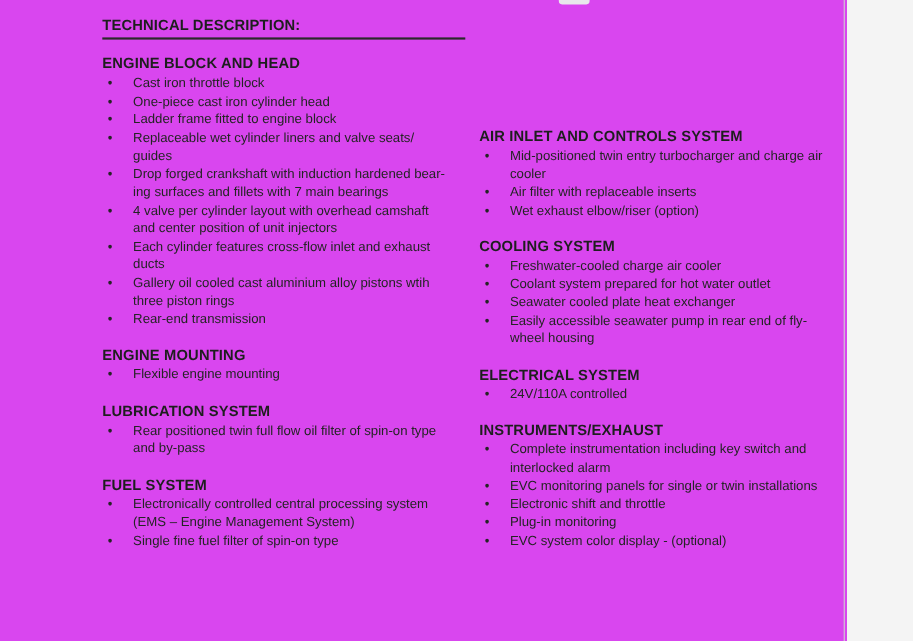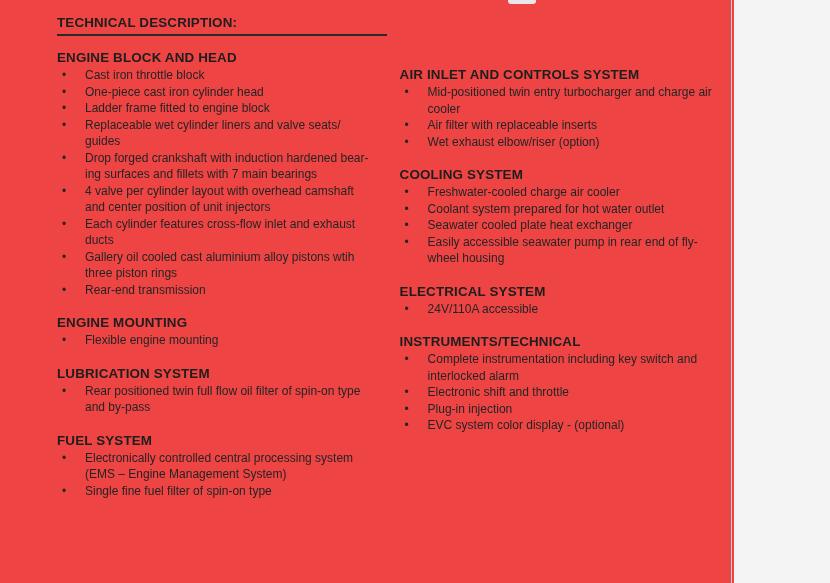--- a/index.html
+++ b/index.html
@@ -1,23 +1,24 @@
 <!DOCTYPE html>
 <html><head>
 <meta charset="utf-8">
 <style>
   html, body { margin: 0; padding: 0; background: #f4f4f4; }
   .page {
     position: relative;
     width: 734px;
     height: 583px;
-    background: #ef4444;
+    background: #d946ef;
     font-family: "Liberation Sans", sans-serif;
     color: #222;
     overflow: hidden;
+    padding-left: 36px;
   }
   .scan-edge-line {
     position: absolute;
     top: 0; bottom: 0; right: 2px;
     width: 1px;
     background: #cfcfcf;
   }
   .scan-artifact {
     position: absolute;
     left: 508px; top: 0;
@@ -37,21 +38,21 @@
     margin: 0;
     color: #1e1e1e;
   }
   .title-rule {
     height: 0;
     border-bottom: 2px solid #2a2a2a;
     margin-top: 4px;
   }
   .columns {
     display: flex;
-    align-items: flex-start;
+    align-items: flex-end;
   }
   .col { box-sizing: border-box; }
   .col-0 { margin-left: 57px; width: 362px; }
   .col-1 { margin-left: 24px; width: 380px; padding-top: 17px; }
   .spec-section h2 {
     font-size: 13.4px;
     font-weight: 700;
     line-height: 17px;
     letter-spacing: 0.15px;
     margin: 16px 0 1px 0;
@@ -149,28 +150,29 @@
             <li>Freshwater-cooled charge air cooler</li>
             <li>Coolant system prepared for hot water outlet</li>
             <li>Seawater cooled plate heat exchanger</li>
             <li>Easily accessible seawater pump in rear end of fly-
 wheel housing</li>
           </ul>
         </section>
         <section class="spec-section">
           <h2>ELECTRICAL SYSTEM</h2>
           <ul>
-            <li>24V/110A accessible</li>
+            <li>24V/110A controlled</li>
           </ul>
         </section>
         <section class="spec-section">
-          <h2>INSTRUMENTS/TECHNICAL</h2>
+          <h2>INSTRUMENTS/EXHAUST</h2>
           <ul>
             <li>Complete instrumentation including key switch and
 interlocked alarm</li>
+            <li>EVC monitoring panels for single or twin installations</li>
             <li>Electronic shift and throttle</li>
-            <li>Plug-in injection</li>
+            <li>Plug-in monitoring</li>
             <li>EVC system color display - (optional)</li>
           </ul>
         </section>
       </div>
   </div>
 </div>
 
 </body></html>

